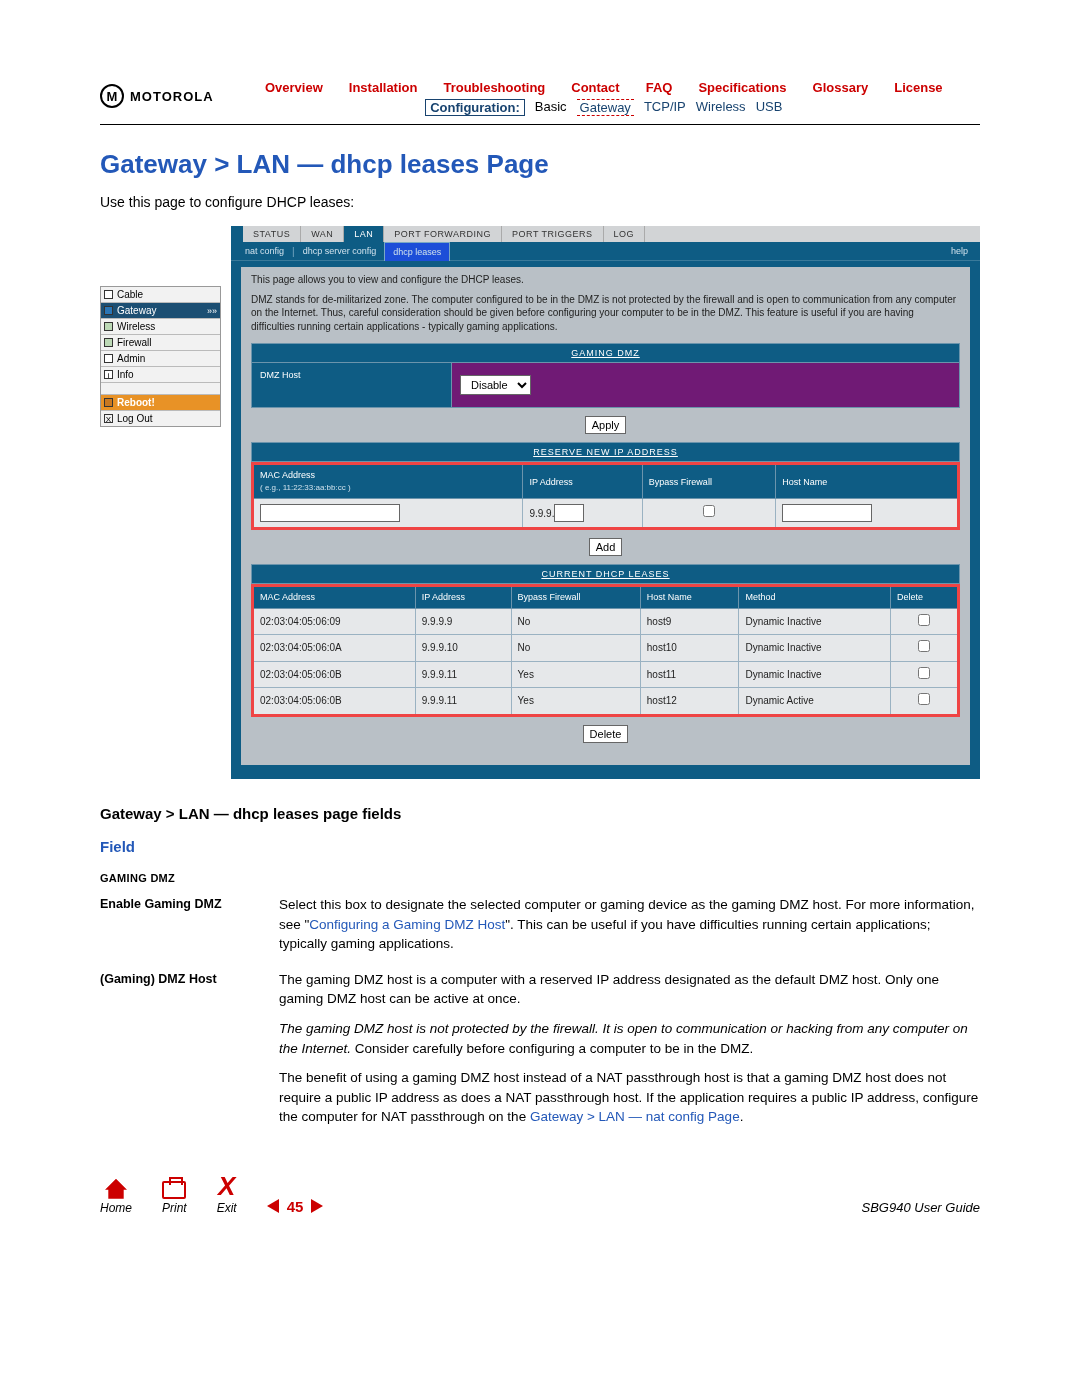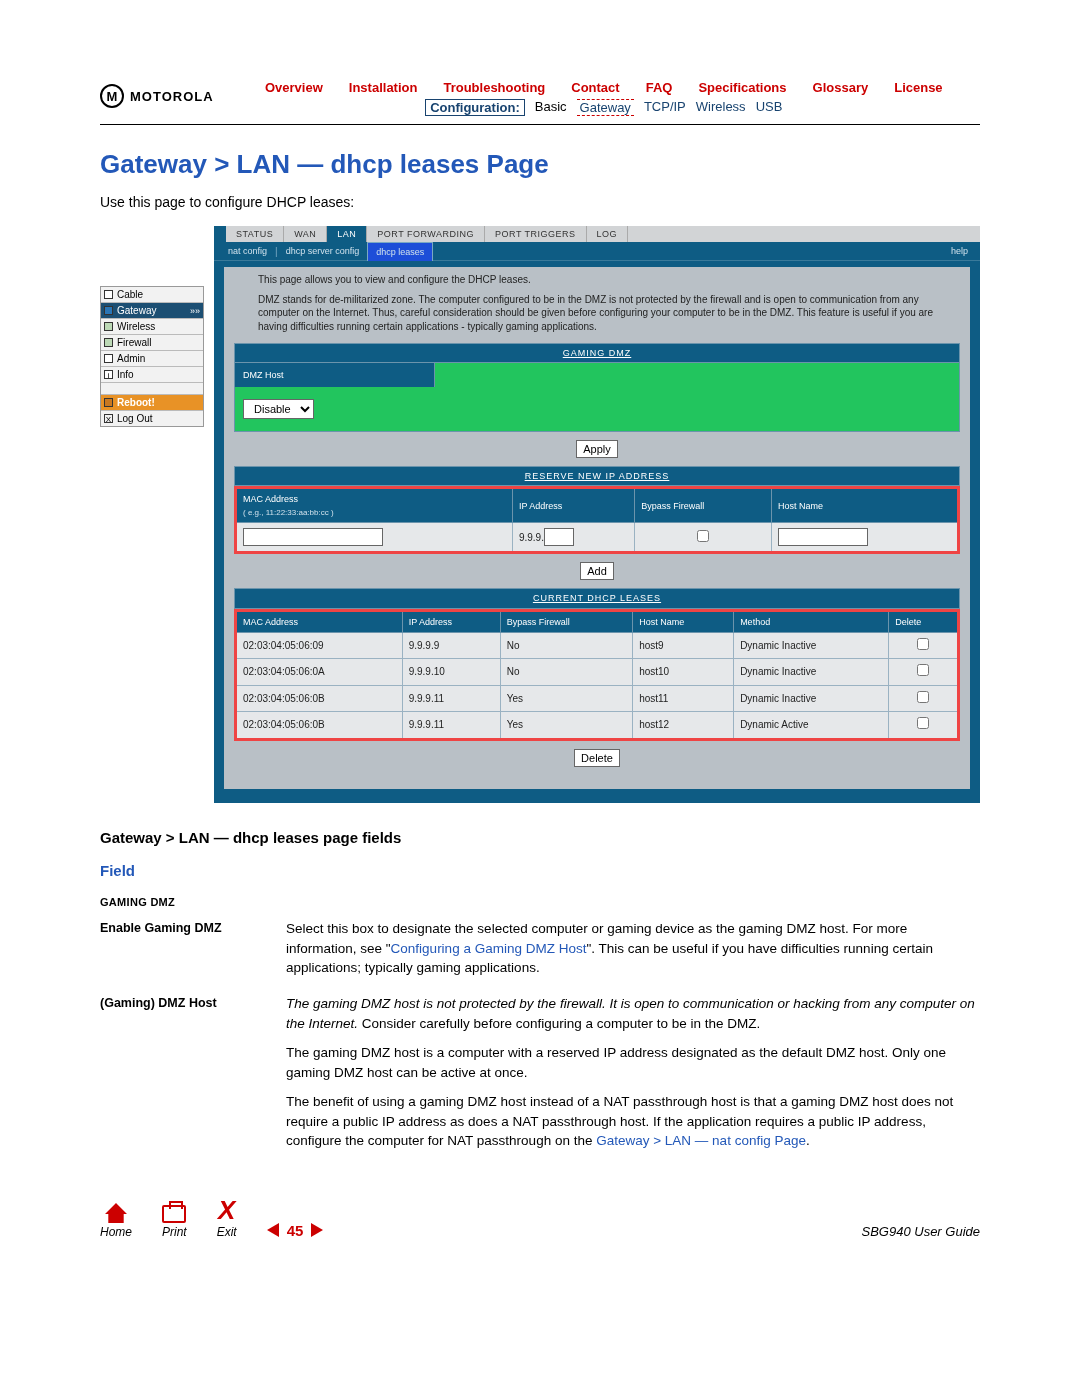--- a/index.html
+++ b/index.html
@@ -15,52 +15,52 @@
   .subnav { display: flex; gap: 10px; font-size: 13px; justify-content: center; margin-top: 4px; }
   .subnav .box { border: 1px solid #18436f; padding: 0 4px; color: #18436f; font-weight: bold; }
   .subnav a { color: #18436f; text-decoration: none; }
   .subnav .basic { color: #000; }
   .subnav .active { border-top: 1.5px dashed #c00; border-bottom: 1.5px dashed #c00; padding: 0 3px; }
   hr.toprule { border: none; border-top: 1px solid #000; margin: 8px 0 24px 0; }
   h1.page-title { color: #2358b8; font-size: 26px; font-weight: bold; margin-bottom: 14px; }
   .intro { font-size: 14px; margin-bottom: 16px; }
   .main-layout { display: flex; gap: 10px; align-items: flex-start; }
   
-  .sidenav { width: 104px; margin-top: 60px; border: 1px solid #999; font-size: 10px; background:#ef4444; }
+  .sidenav { width: 121px; margin-top: 60px; border: 1px solid #999; font-size: 10px; background:#ef4444; }
   .sidenav .sn-row { display:flex; align-items:center; border-bottom:1px solid #bbb; padding:2px 3px; gap:4px; background:#f2f2f2; }
   .sidenav .sn-row:last-child { border-bottom:none; }
   .sn-sq { width:9px; height:9px; border:1px solid #333; flex-shrink:0; }
   .sn-row.active { background:#1c4f73; color:#fff; }
   .sn-row.reboot { background:#e89226; color:#fff; font-weight:bold; }
   .sn-chevron { margin-left:auto; font-size:9px; }
   
   .panel { flex:1; background:#0e5c84; padding:0 0 14px 0; font-size:10px; color:#e3ecf2; }
   .panel-tabs { display:flex; background:#d2d4d6; color:#333;margin-left:12px; }
   .panel-tabs .ptab { padding:3px 10px; font-size:9px; letter-spacing:0.5px; border-right:1px solid #aaa; }
   .panel-tabs .ptab.active { background:#0e5c84; color:#fff; }
   .panel-subtabs { display:flex; background:#0e5c84; border-bottom:1px solid #3a7a9a; padding:0 6px; align-items:center; }
   .panel-subtabs .stab { font-size:9px; padding:4px 8px; color:#cfe1ec; }
   .panel-subtabs .stab.active { border:1px solid #7aa9c3; border-bottom:none; background:#1d4ed8; margin-bottom:-1px; }
   .panel-subtabs .help { margin-left:auto; font-size:9px; color:#cfe1ec; padding:4px 6px; }
   .panel-body { background:#b9c0c6; margin:6px 10px 0 10px; padding:6px 10px 14px 10px; color:#222; font-size:10px; line-height:1.35; }
-  .panel-body p { margin-bottom:6px;margin-left:24px; }
+  .panel-body p { margin-bottom:6px; }
   .section-bar { background:#0e5c84; color:#fff; text-align:center; font-size:9px; letter-spacing:1px; text-decoration:underline; padding:3px 0; border:1px solid #6b94ac; }
-  .frm-row { display:flex; border:1px solid #6b94ac; border-top:none; background:#22c55e;flex-direction:column; }
+  .frm-row { display:flex; border:1px solid #6b94ac; border-top:none; background:#701a75; }
   .frm-label { width:200px; padding:6px 8px; font-size:9px; color:#222; border-right:1px solid #6b94ac; background:#0e5c84; color:#fff; }
   .frm-val { flex:1; padding:12px 8px; }
   select.drop, .btn, input.txt { font-size:11px; font-family:Arial; border:1px solid #666; background:#fff; padding:2px 6px; }
   .btn-row { text-align:center; padding:8px 0; }
   table.ip { width:100%; border-collapse:collapse; border:3px solid #ef4444; }
   table.ip th { background:#0e5c84; color:#fff; font-size:9px; font-weight:normal; padding:4px 6px; border:1px solid #6b94ac; text-align:left; }
   table.ip td { background:#e6e8ea; font-size:10px; padding:5px 6px; border:1px solid #9ab2c2; color:#222; }
   table.ip .sub { font-size:8px; color:#cfe1ec; }
   input.chk { width:12px; height:12px; }
   
   h2.fields-head { font-size:15px; font-weight:bold; margin:26px 0 14px 0; }
-  .field-table { display:grid; grid-template-columns: 170px 1fr; column-gap: 16px; font-size:13.5px; line-height:1.45; }
+  .field-table { display:grid; grid-template-columns: 170px 1fr; column-gap: 9px; font-size:13.5px; line-height:1.45; }
   .ft-header { color:#2358b8; font-weight:bold; font-size:15px; padding-bottom:8px; }
   .ft-section { font-size:11px; font-weight:bold; letter-spacing:0.3px; grid-column:1/3; margin:6px 0 8px 0; }
   .ft-label { font-size:12.5px; font-weight:bold; padding-right:10px; padding-bottom:16px; vertical-align:top; }
   .ft-desc { padding-bottom:16px; }
   .ft-desc .link { color:#2358b8; }
   .ft-desc .ital { font-style:italic; }
   
   .footer { display:flex; align-items:flex-end; gap:30px; margin-top:30px; font-size:13px; }
   .footer .icon-block { text-align:center; font-style:italic; font-size:12px; }
   .footer .home-icon, .footer .print-icon, .footer .exit-icon, .footer .arrow { display:block; margin:0 auto 2px; }
@@ -254,22 +254,22 @@
 <h2 class="fields-head">Gateway &gt; LAN — dhcp leases page fields</h2>
 <div class="field-table">
   <div class="ft-header">Field</div>
   <div class="ft-section">GAMING DMZ</div>
   <div class="ft-label">Enable Gaming DMZ</div>
   <div class="ft-desc">
     <span>Select this box to designate the selected computer or gaming device as the gaming DMZ host. For more information, see "</span><span class="link">Configuring a Gaming DMZ Host</span><span>". This can be useful if you have difficulties running certain applications; typically gaming applications.</span>
   </div>
   <div class="ft-label">(Gaming) DMZ Host</div>
   <div class="ft-desc">
+    <p style="margin-bottom:10px"><span>The gaming DMZ host is a computer with a reserved IP address designated as the default DMZ host. Only one gaming DMZ host can be active at once.</span></p>
     <p style="margin-bottom:10px"><span class="ital">The gaming DMZ host is not protected by the firewall. It is open to communication or hacking from any computer on the Internet.</span><span> Consider carefully before configuring a computer to be in the DMZ.</span></p>
-    <p style="margin-bottom:10px"><span>The gaming DMZ host is a computer with a reserved IP address designated as the default DMZ host. Only one gaming DMZ host can be active at once.</span></p>
     <p><span>The benefit of using a gaming DMZ host instead of a NAT passthrough host is that a gaming DMZ host does not require a public IP address as does a NAT passthrough host. If the application requires a public IP address, configure the computer for NAT passthrough on the </span><span class="link">Gateway &gt; LAN — nat config Page</span><span>.</span></p>
   </div>
 </div>
 
 <div class="footer">
   <div class="icon-block"><span class="home-icon"></span><span>Home</span></div>
   <div class="icon-block"><span class="print-icon"></span><span>Print</span></div>
   <div class="icon-block"><span class="exit-icon">X</span><span>Exit</span></div>
   <div class="page-nav">
     <span class="arrow-l"></span>

